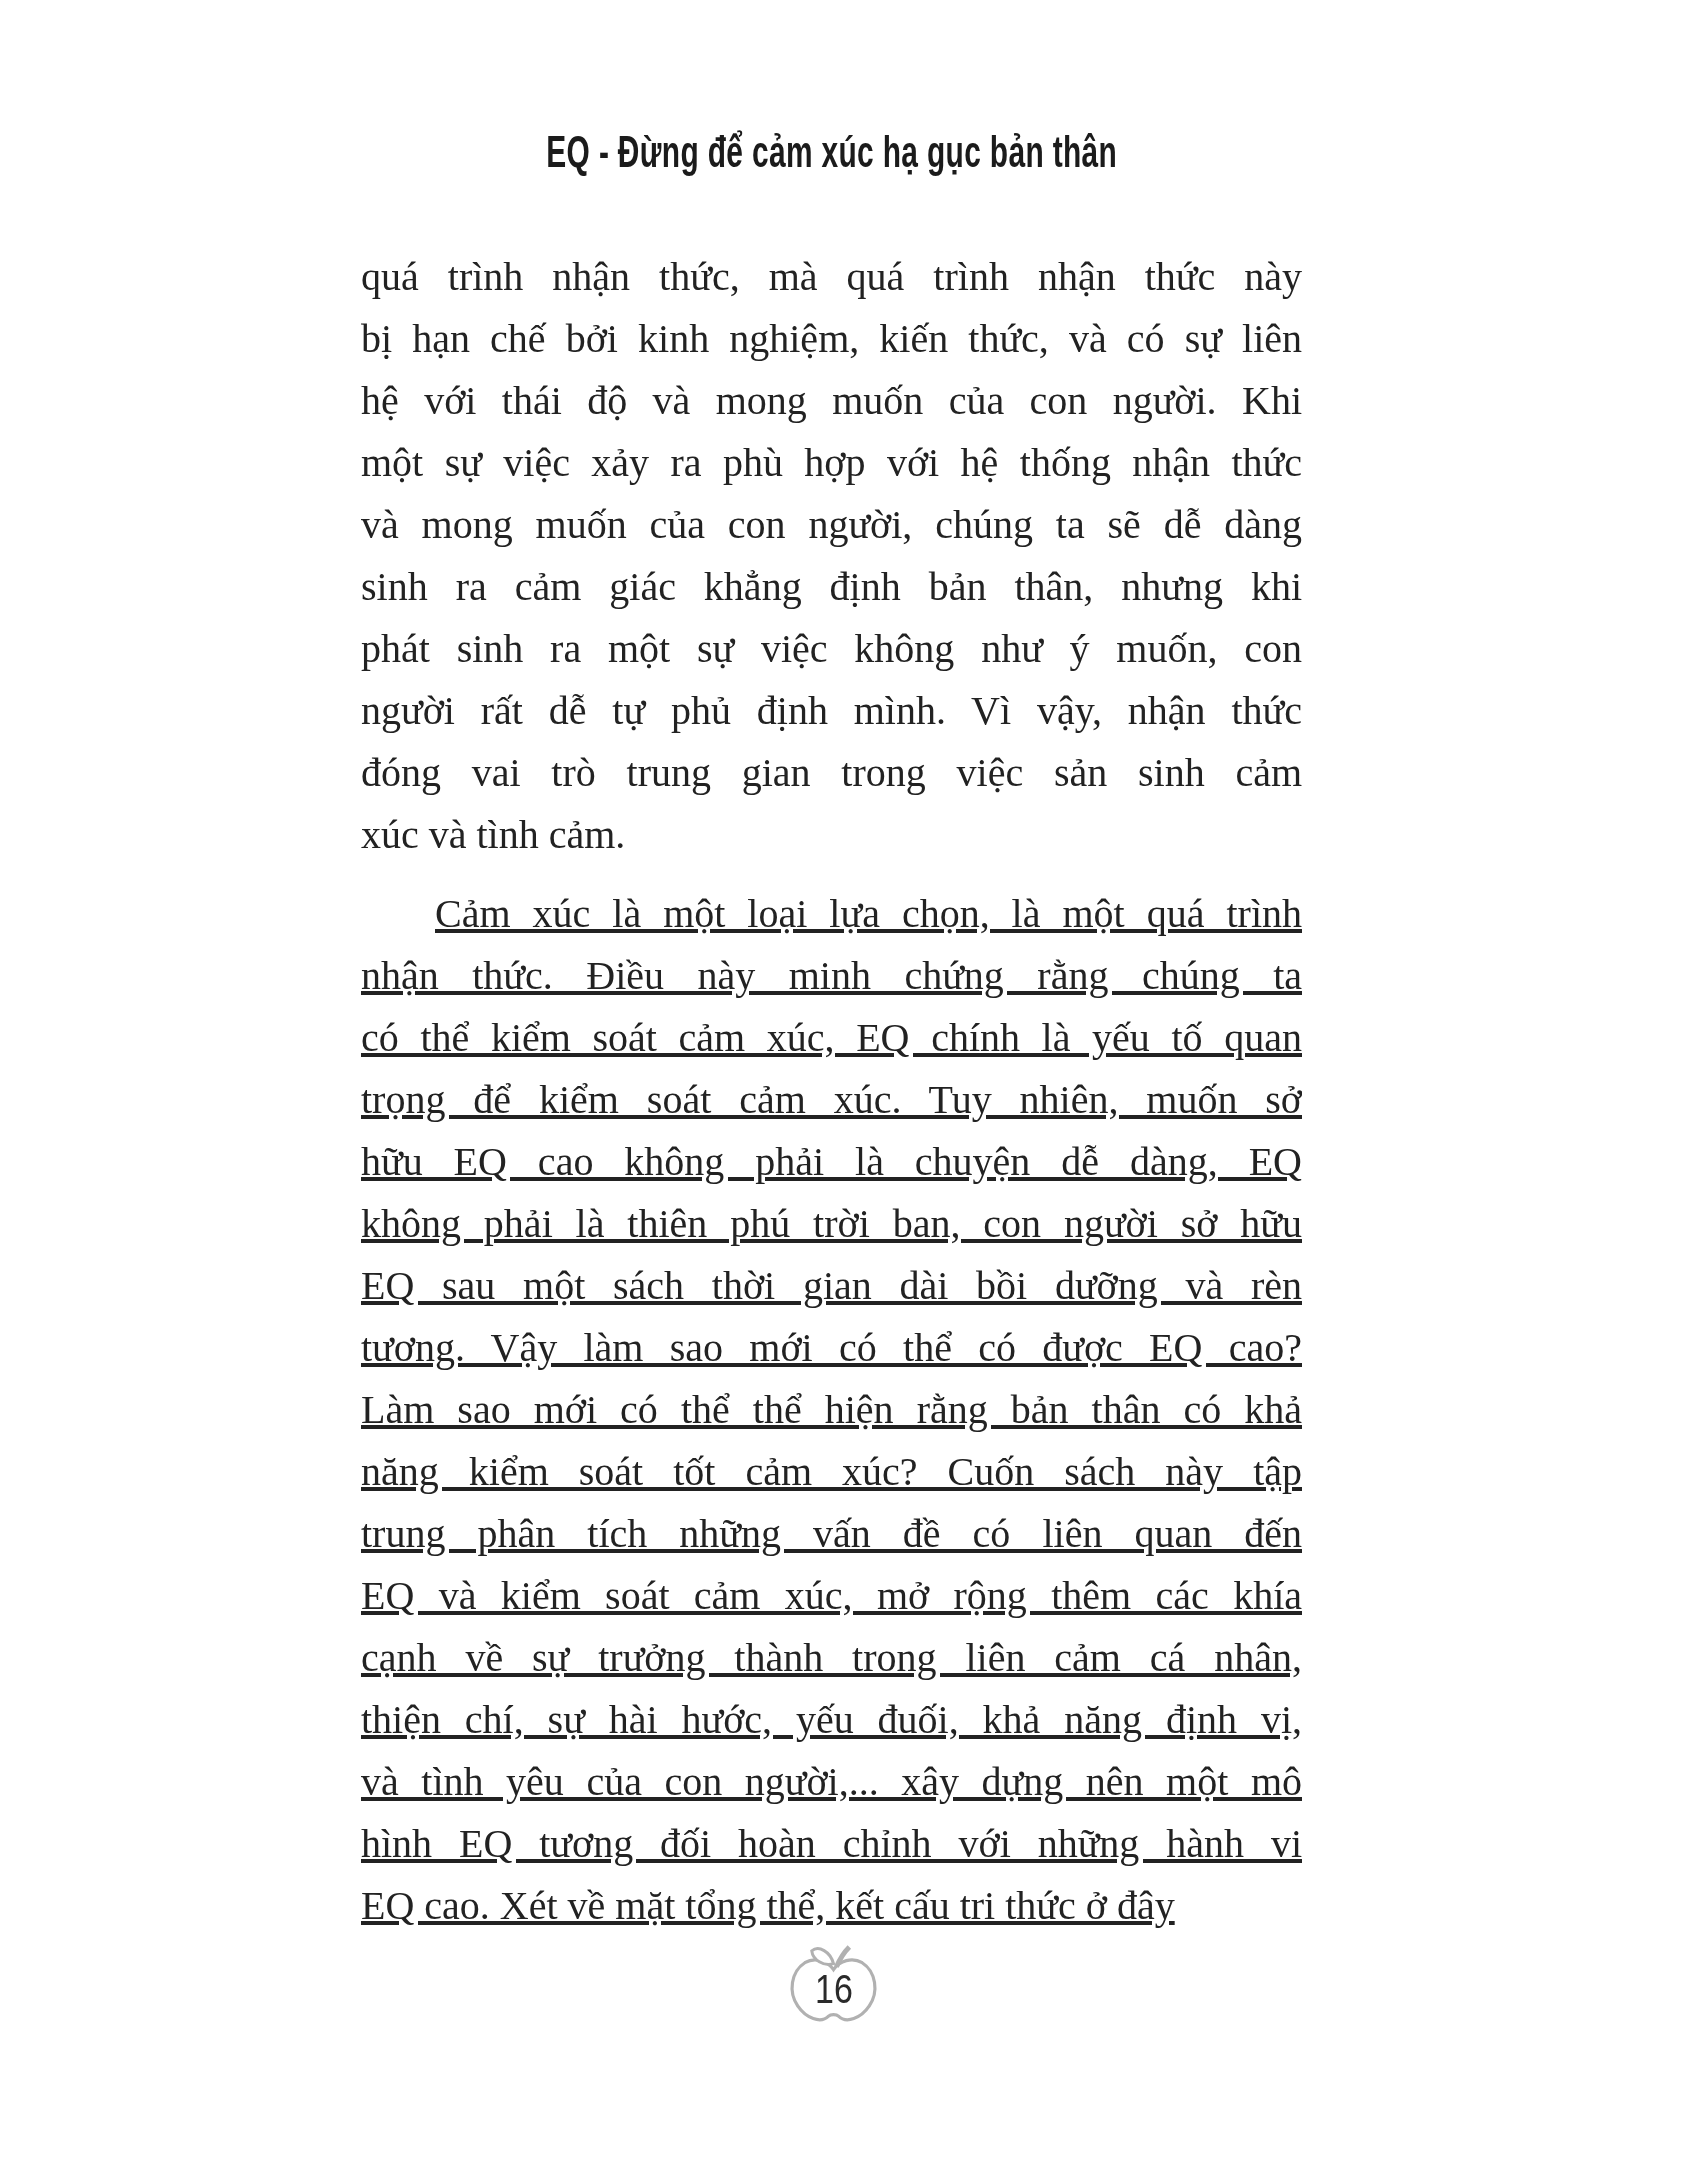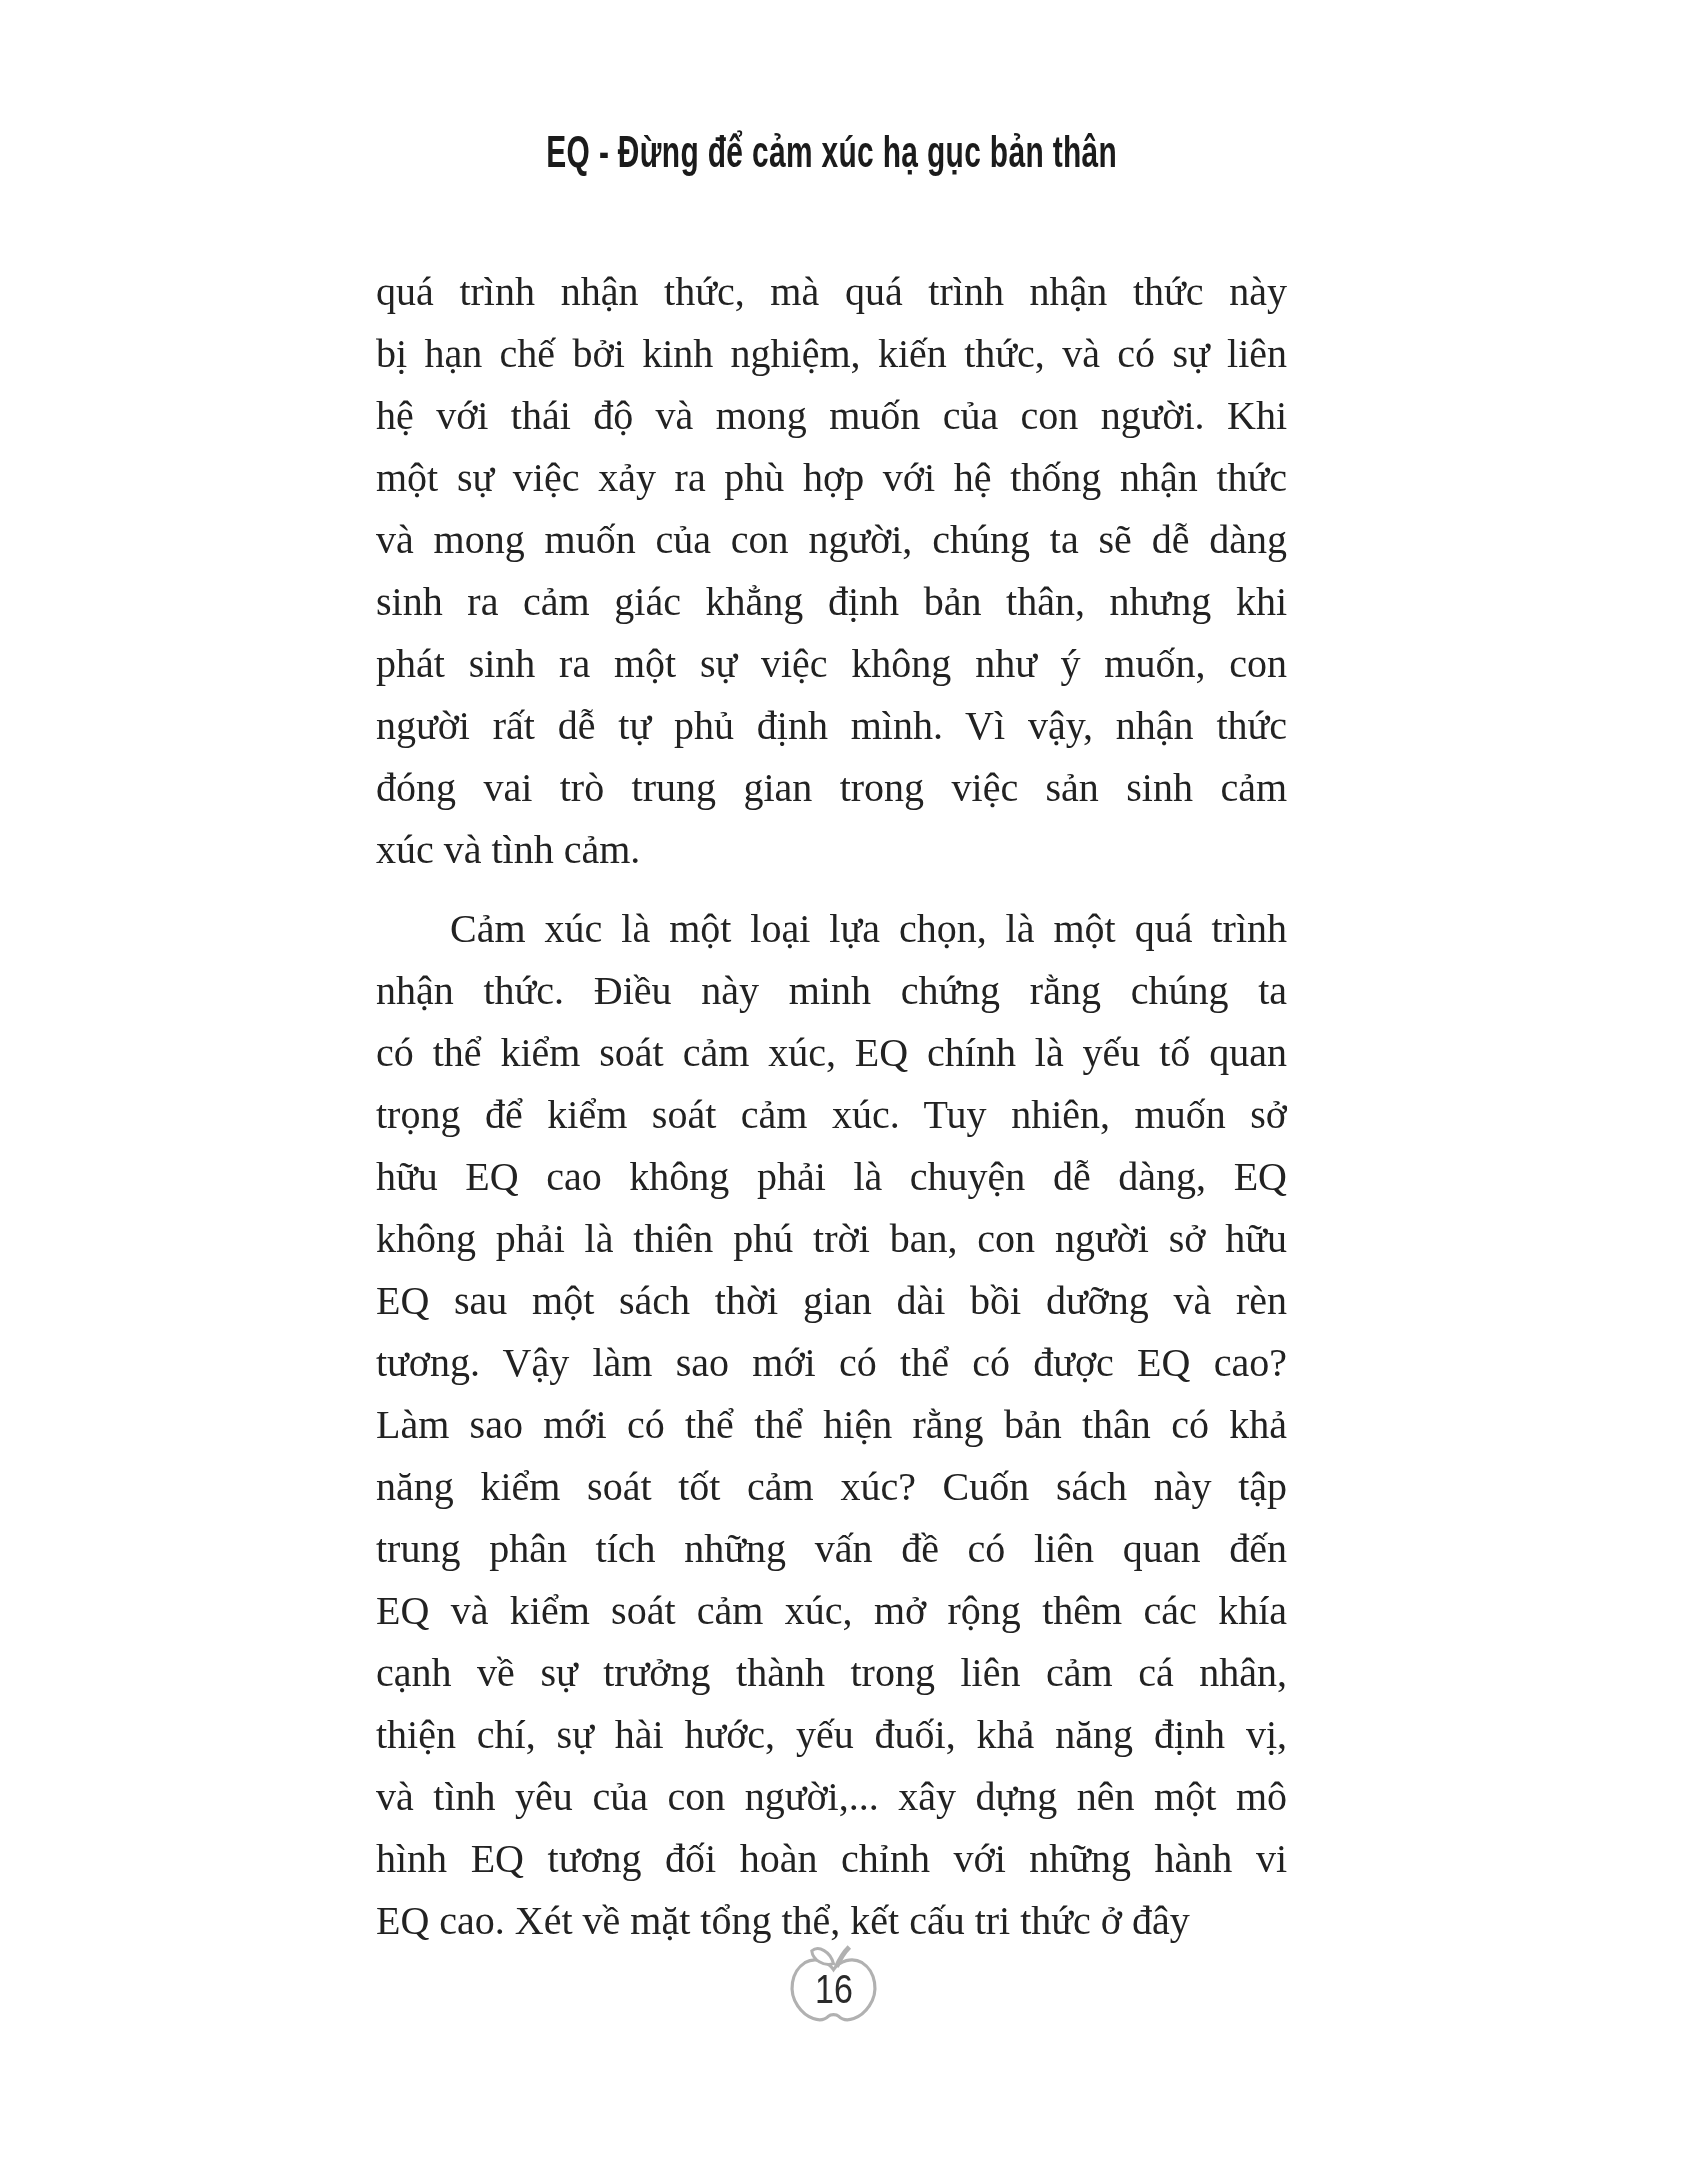--- a/index.html
+++ b/index.html
@@ -36,22 +36,22 @@
     color: #1b1b1b;
   }
   .body-text {
     position: absolute;
     left: 361px;
     top: 246px;
     width: 941px;
     color: #222222;
     font-size: 40px;
   }
-  .para { margin: 15px; padding: 0; }
-  .para-2 { margin-top: 17px; }
+  .para { margin: 0; padding: 0; }
+  .para-2 { margin-top: 17px; text-decoration: underline; }
   .line {
     height: 62px;
     line-height: 62px;
     text-align: justify;
     text-align-last: justify;
     overflow: hidden;
     white-space: normal;
   }
   .line.last-line {
     text-align-last: left;

